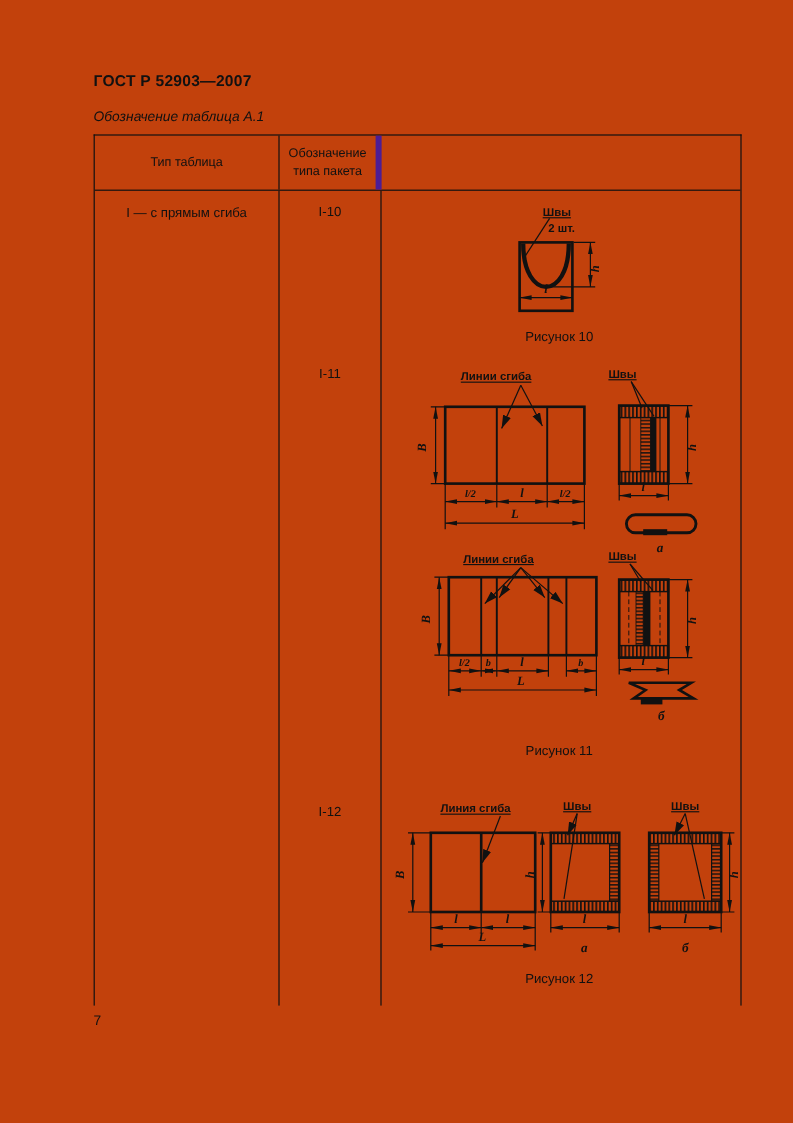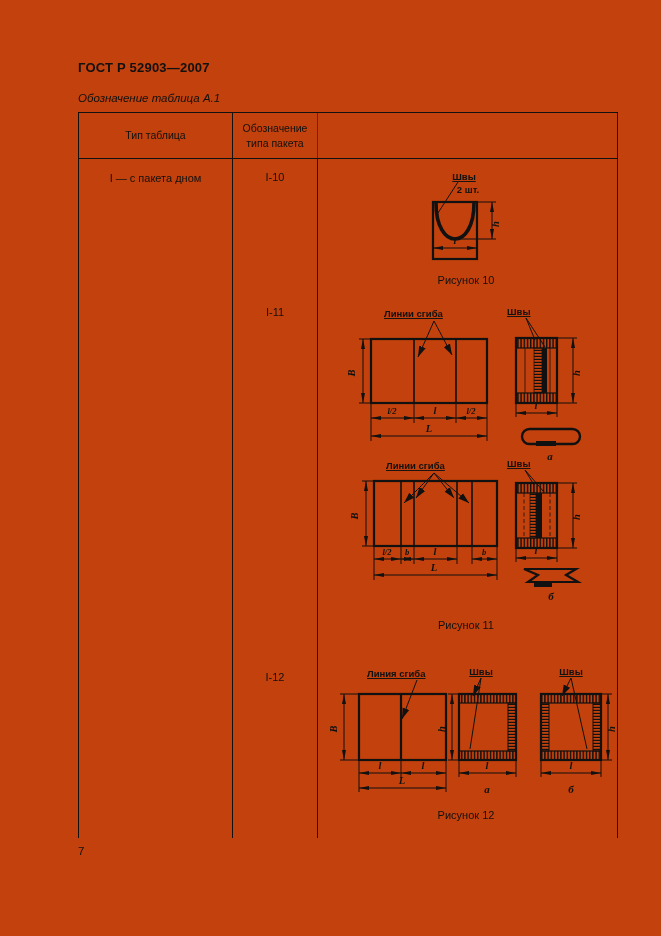--- a/index.html
+++ b/index.html
@@ -10,21 +10,21 @@
   .doc-number{position:absolute;left:78px;top:60px;font-size:13px;font-weight:bold;letter-spacing:.2px;}
   .cont-caption{position:absolute;left:78px;top:92px;font-size:11.5px;font-style:italic;}
   .page-number{position:absolute;left:78px;top:845px;font-size:11.5px;}
 
   .gtable{position:absolute;left:78px;top:112px;width:540px;height:726px;
     border-top:1px solid #111;border-left:1px solid #111;border-right:1px solid #111;box-sizing:border-box;}
   .thead{display:flex;height:46px;border-bottom:1px solid #111;box-sizing:border-box;}
   .th{display:flex;align-items:center;justify-content:center;text-align:center;
     font-size:10.5px;line-height:1.35;box-sizing:border-box;padding:2px 4px;}
   .th1{width:154px;border-right:1px solid #111;}
-  .th2{width:85px;border-right:1px solid #4c1d95;}
+  .th2{width:85px;border-right:5px solid #4c1d95;}
   .th3{flex:1;}
   .tbody{position:relative;display:flex;height:679px;}
   .td1{width:154px;border-right:1px solid #111;box-sizing:border-box;position:relative;}
   .td2{width:85px;border-right:1px solid #111;box-sizing:border-box;position:relative;}
   .td3{flex:1;position:relative;}
   .type-label{position:absolute;top:13px;left:0;width:100%;text-align:center;font-size:11px;}
   .desig{position:absolute;left:0;width:100%;text-align:center;font-size:11px;}
   .desig.d10{top:12px;text-align:center;} .desig.d11{top:147px;} .desig.d12{top:512px;}
   .fig{position:absolute;}
   .fig10{left:80px;top:7px;} .fig11{left:16px;top:142px;} .fig12{left:11px;top:502px;}
@@ -48,21 +48,21 @@
   <div class="doc-number">ГОСТ Р 52903—2007</div>
   <div class="cont-caption">Обозначение таблица А.1</div>
 
   <div class="gtable">
     <div class="thead">
       <div class="th th1">Тип таблица</div>
       <div class="th th2">Обозначение типа пакета</div>
     </div>
     <div class="tbody">
       <div class="td1">
-        <div class="type-label">I — с пакета дном</div>
+        <div class="type-label">I — с прямым сгиба</div>
       </div>
       <div class="td2">
         <div class="desig d10">I-10</div>
         <div class="desig d11">I-11</div>
         <div class="desig d12">I-12</div>
       </div>
       <div class="td3">
 
         <svg class="fig fig10" width="180" height="125" viewBox="0 0 180 125">
           <defs>

